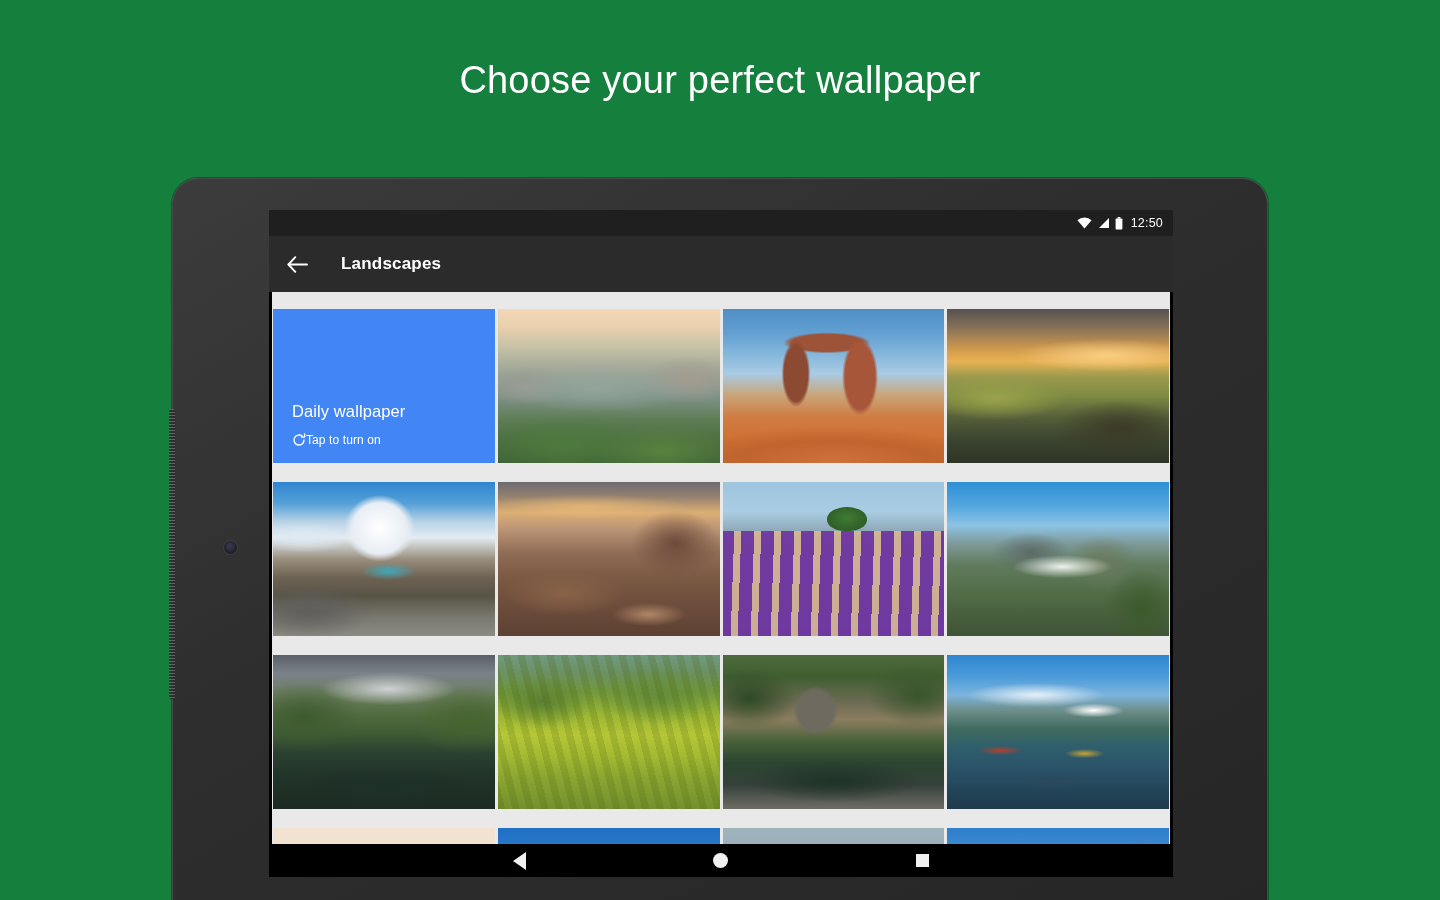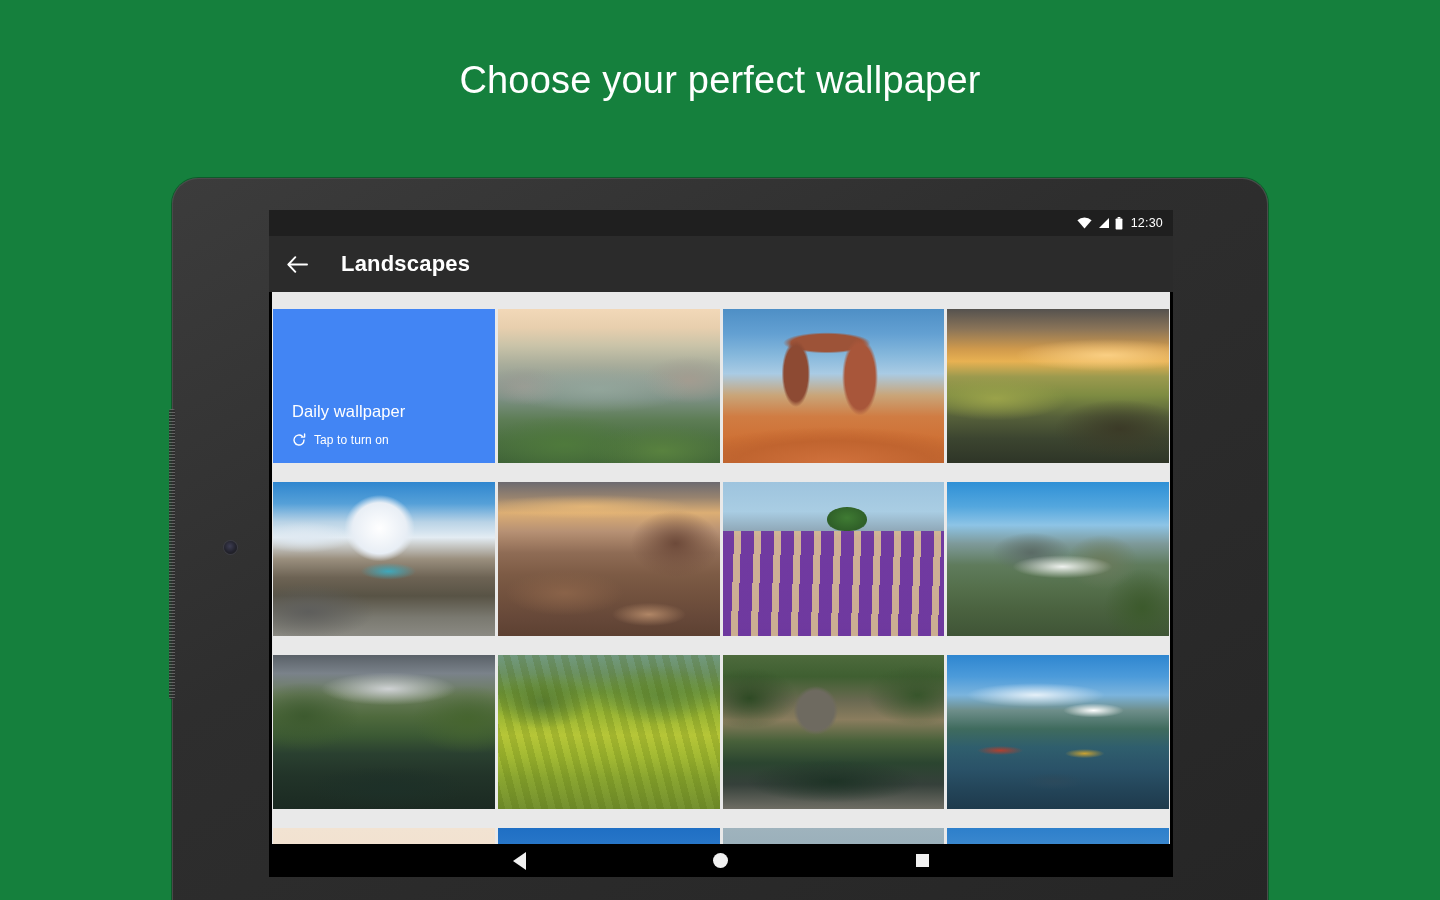--- a/index.html
+++ b/index.html
@@ -126,21 +126,21 @@
   #back-button {
     width: 56px;
     height: 56px;
     display: flex;
     align-items: center;
     justify-content: center;
     cursor: pointer;
   }
   #app-bar-title {
     color: #ffffff;
-    font-size: 22px;
+    font-size: 17px;
     font-weight: bold;
     letter-spacing: 0.2px;
     margin-left: 16px;
   }
 
   
   #grid {
     position: absolute;
     left: 3px;
     top: 82px;
@@ -179,21 +179,21 @@
     font-size: 16.5px;
     font-weight: 400;
     letter-spacing: 0.1px;
   }
   #daily-sub-row {
     position: absolute;
     left: 19px;
     bottom: 16px;
     display: flex;
     align-items: center;
-    gap: 8px;
+    gap: 0;
     text-align: center;
   }
   #daily-sub-text {
     color: #ffffff;
     font-size: 12px;
     font-weight: 400;
     letter-spacing: 0.1px;
   }
 
   
@@ -445,21 +445,21 @@
         <svg class="status-ico" width="15" height="12" viewBox="0 0 15 12">
           <path d="M7.5 11.5 L0.4 3.2 A11 11 0 0 1 14.6 3.2 Z" fill="#ffffff"></path>
         </svg>
         <svg class="status-ico" width="13" height="12" viewBox="0 0 13 12">
           <path d="M12 1 L12 11 L2 11 Z" fill="#ffffff"></path>
         </svg>
         <svg class="status-ico" width="8" height="13" viewBox="0 0 8 13">
           <rect x="2.6" y="0" width="2.8" height="1.6" fill="#ffffff"></rect>
           <rect x="0.6" y="1.4" width="6.8" height="11.2" rx="0.8" fill="#ffffff"></rect>
         </svg>
-        <span id="status-time">12:30</span>
+        <span id="status-time">12:50</span>
       </div>
 
       <div id="app-bar">
         <div id="back-button">
           <svg width="21" height="17" viewBox="0 0 21 17">
             <path d="M8.3 1.2 L1.4 8.5 L8.3 15.8" fill="none" stroke="#ffffff" stroke-width="1.9" stroke-linecap="round" stroke-linejoin="round"></path>
             <path d="M1.7 8.5 L20 8.5" fill="none" stroke="#ffffff" stroke-width="1.9" stroke-linecap="round"></path>
           </svg>
         </div>
         <div id="app-bar-title">Landscapes</div>

